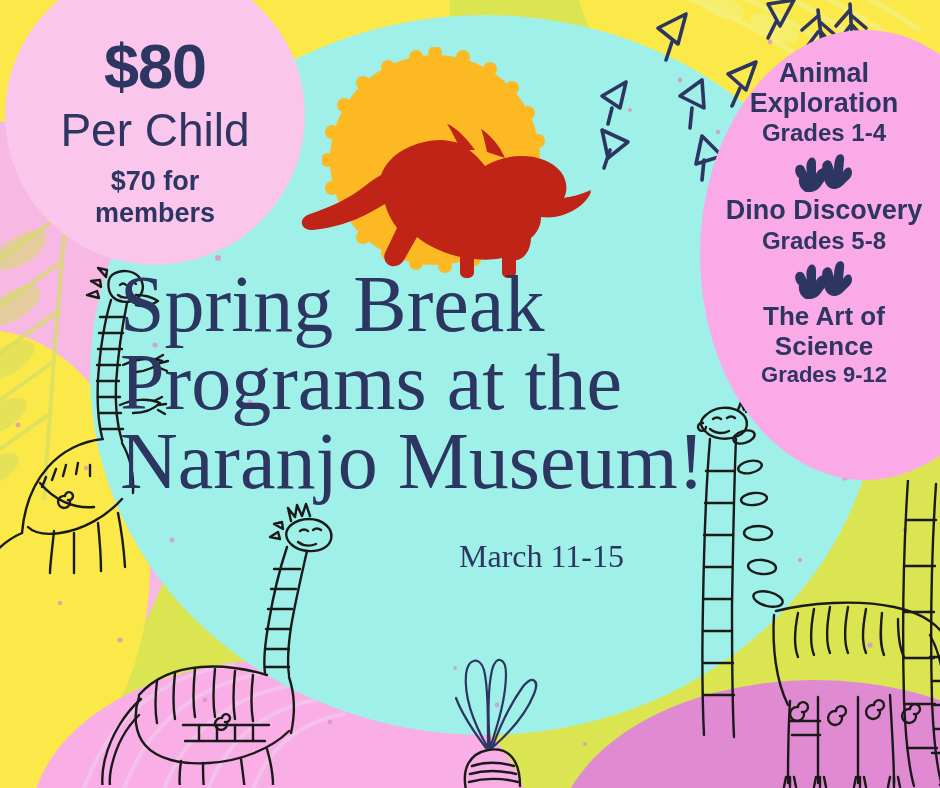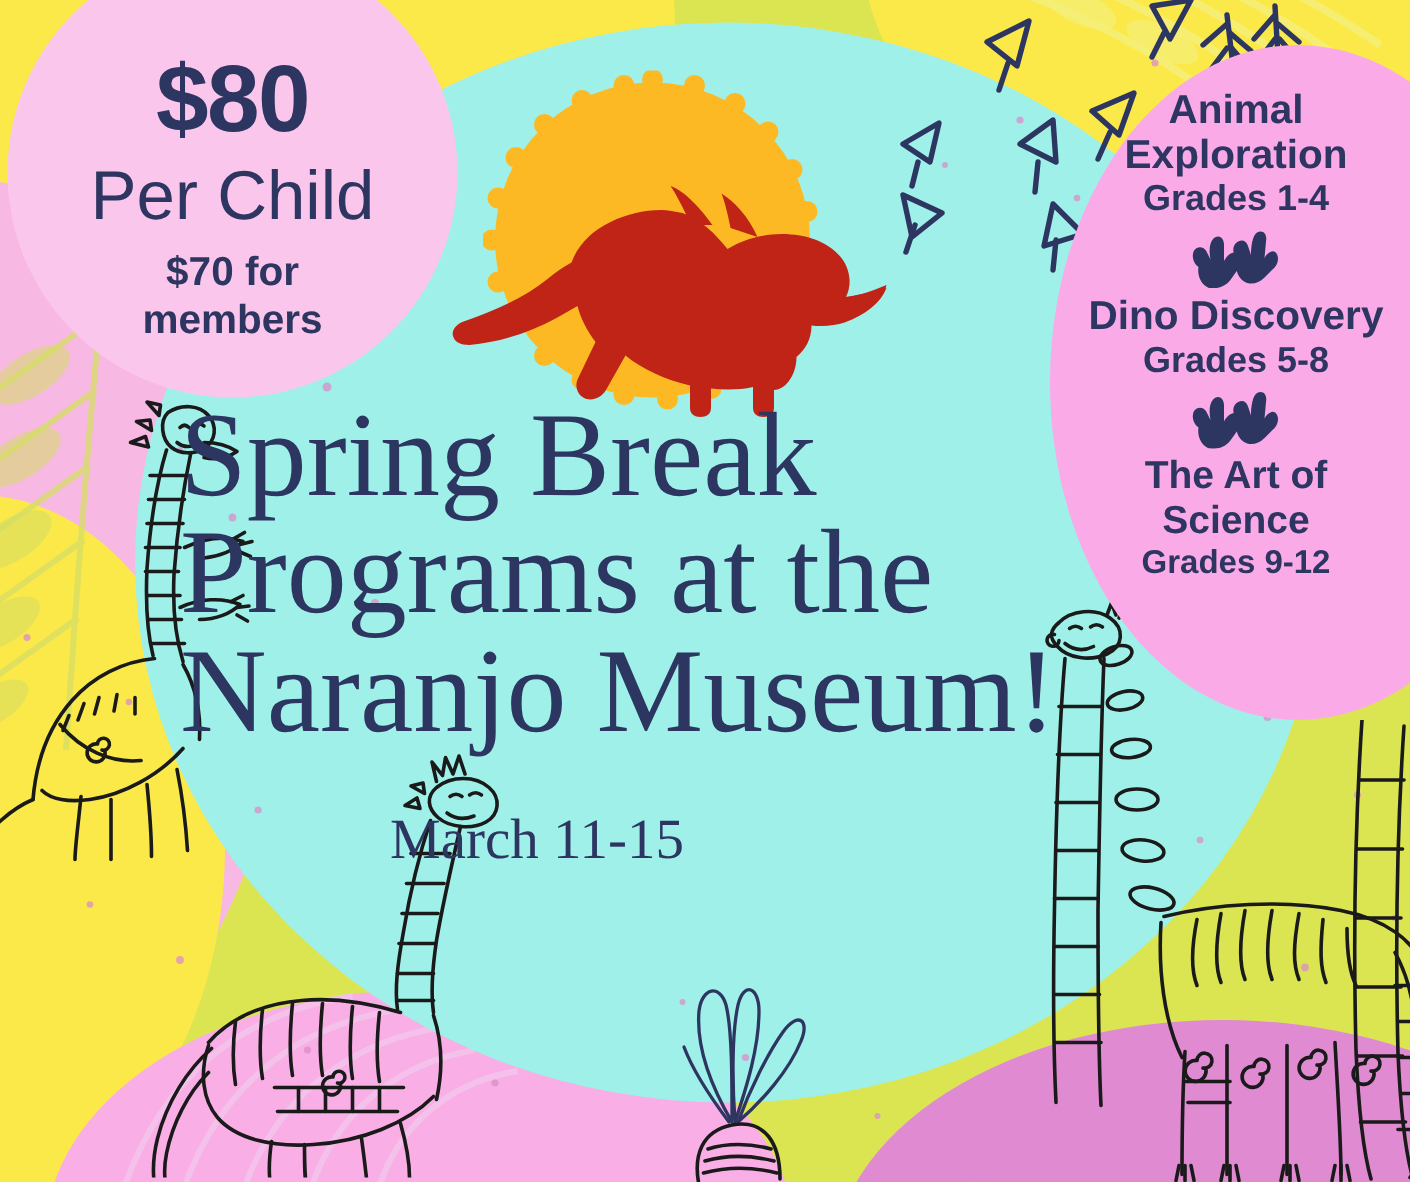--- a/index.html
+++ b/index.html
@@ -92,24 +92,24 @@
   .title-block{
     position:absolute;left:120px;top:265px;width:640px;
     text-align:left;
     font-family:"Liberation Serif",serif;
     color:#2d3561;
   }
   .title-line{
     font-size:80px;line-height:.98;letter-spacing:0px;font-weight:normal;
   }
   .date-line{
-    position:absolute;left:260px;top:538px;width:380px;
-    text-align:left;
+    position:absolute;left:244px;top:538px;width:380px;
+    text-align:right;
     font-family:"Liberation Serif",serif;
-    color:#2d3561;font-size:38px;
+    color:#2d3561;font-size:32px;
   }
   .dino-art{position:absolute;}
 </style>
 </head>
 <body>
 
 <div id="poster">
 
   <div class="layer bg-base"></div>
   <div class="layer bg-yellow-topleft"></div>

